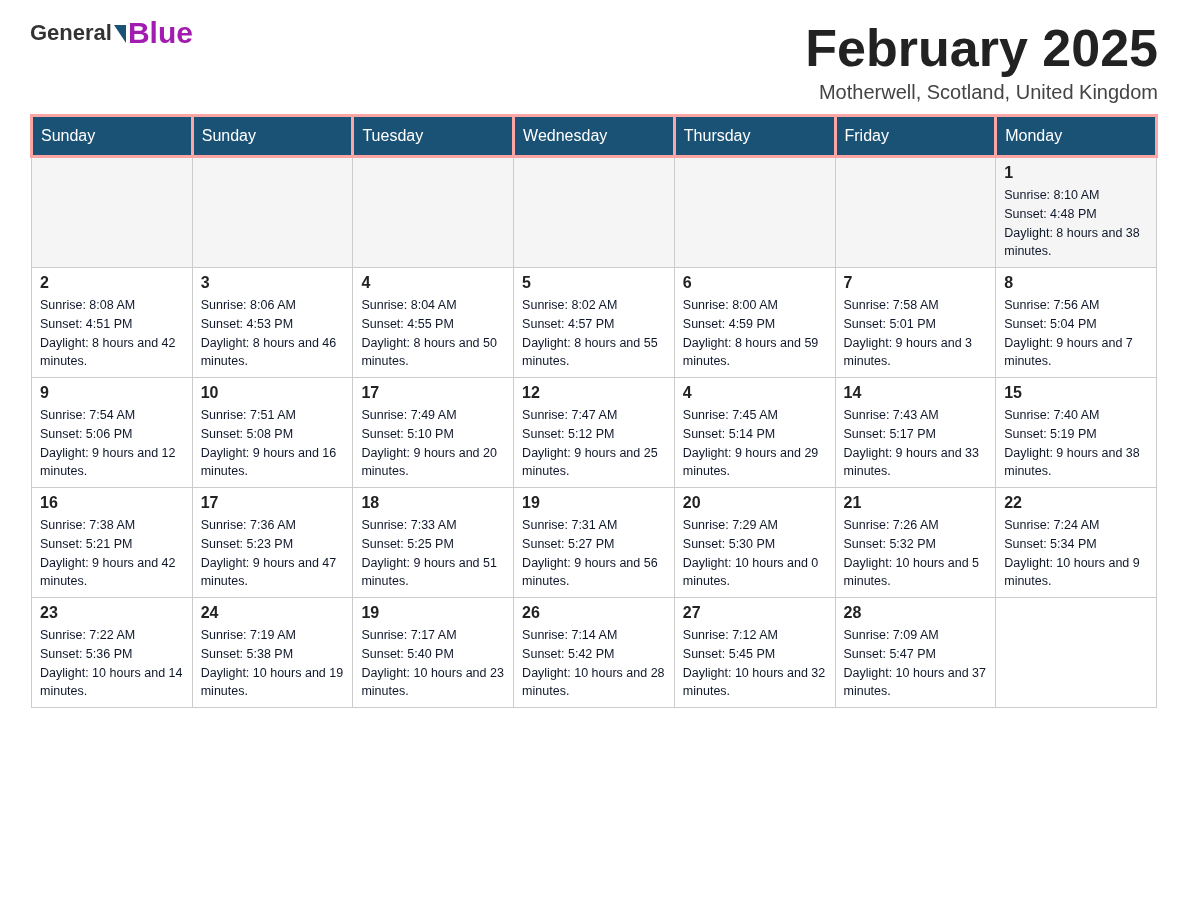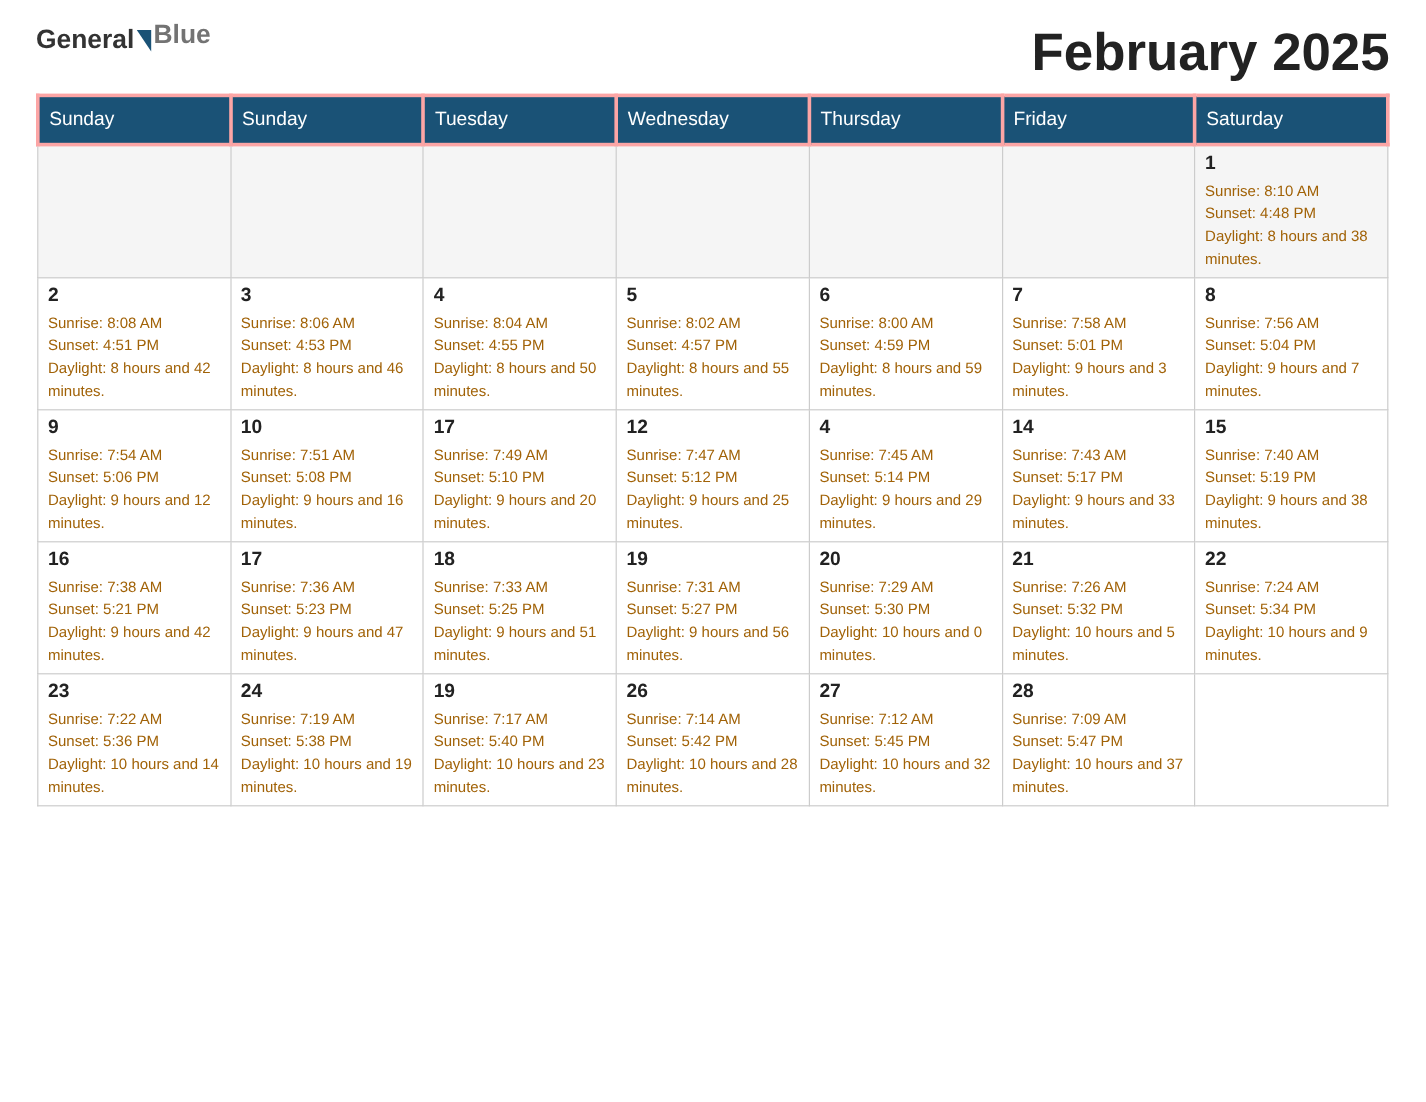--- a/index.html
+++ b/index.html
@@ -34,31 +34,31 @@
     .logo-arrow {
       width: 0;
       height: 0;
       border-left: 12px solid transparent;
       border-right: 0px solid transparent;
       border-top: 18px solid #1a5276;
       margin-left: 2px;
       margin-top: 2px;
     }
     .logo-blue {
-      font-size: 22px;
-      font-weight: bold;
-      color: #737373;
+      font-size: 30px;
+      font-weight: bold;
+      color: #a21caf;
       margin-top: -4px;
       margin-left: 2px;
     }
     .title-block {
       text-align: right;
     }
     .month-title {
-      font-size: 44px;
+      font-size: 52px;
       font-weight: bold;
       color: #222;
       line-height: 1.1;
     }
     .location {
       font-size: 20px;
       color: #444;
       margin-top: 4px;
     }
     .calendar {
@@ -89,21 +89,21 @@
     }
     .day-number {
       font-size: 16px;
       font-weight: bold;
       color: #222;
       display: block;
       margin-bottom: 4px;
     }
     .day-info {
       font-size: 12.5px;
-      color: #a16207;
+      color: #0f172a;
       line-height: 1.5;
     }
     .empty-cell {
       background-color: #f5f5f5;
     }
     .calendar tbody td {
       background-color: #fff;
     }
     .calendar tbody tr:nth-child(1) td {
       background-color: #f5f5f5;
@@ -115,33 +115,34 @@
 <div class="header">
   <div class="logo">
     <div class="logo-top">
       <span class="logo-general">General</span>
       <div class="logo-arrow"></div>
     </div>
     <span class="logo-blue">Blue</span>
   </div>
   <div class="title-block">
     <div class="month-title">February 2025</div>
+    <div class="location">Motherwell, Scotland, United Kingdom</div>
   </div>
 </div>
 
 <table class="calendar">
   <thead>
     <tr>
       <th>Sunday</th>
       <th>Sunday</th>
       <th>Tuesday</th>
       <th>Wednesday</th>
       <th>Thursday</th>
       <th>Friday</th>
-      <th>Saturday</th>
+      <th>Monday</th>
     </tr>
   </thead>
   <tbody id="calendar-body">
   <tr>
         <td class="empty-cell"></td>
         <td class="empty-cell"></td>
         <td class="empty-cell"></td>
         <td class="empty-cell"></td>
         <td class="empty-cell"></td>
         <td class="empty-cell"></td>

